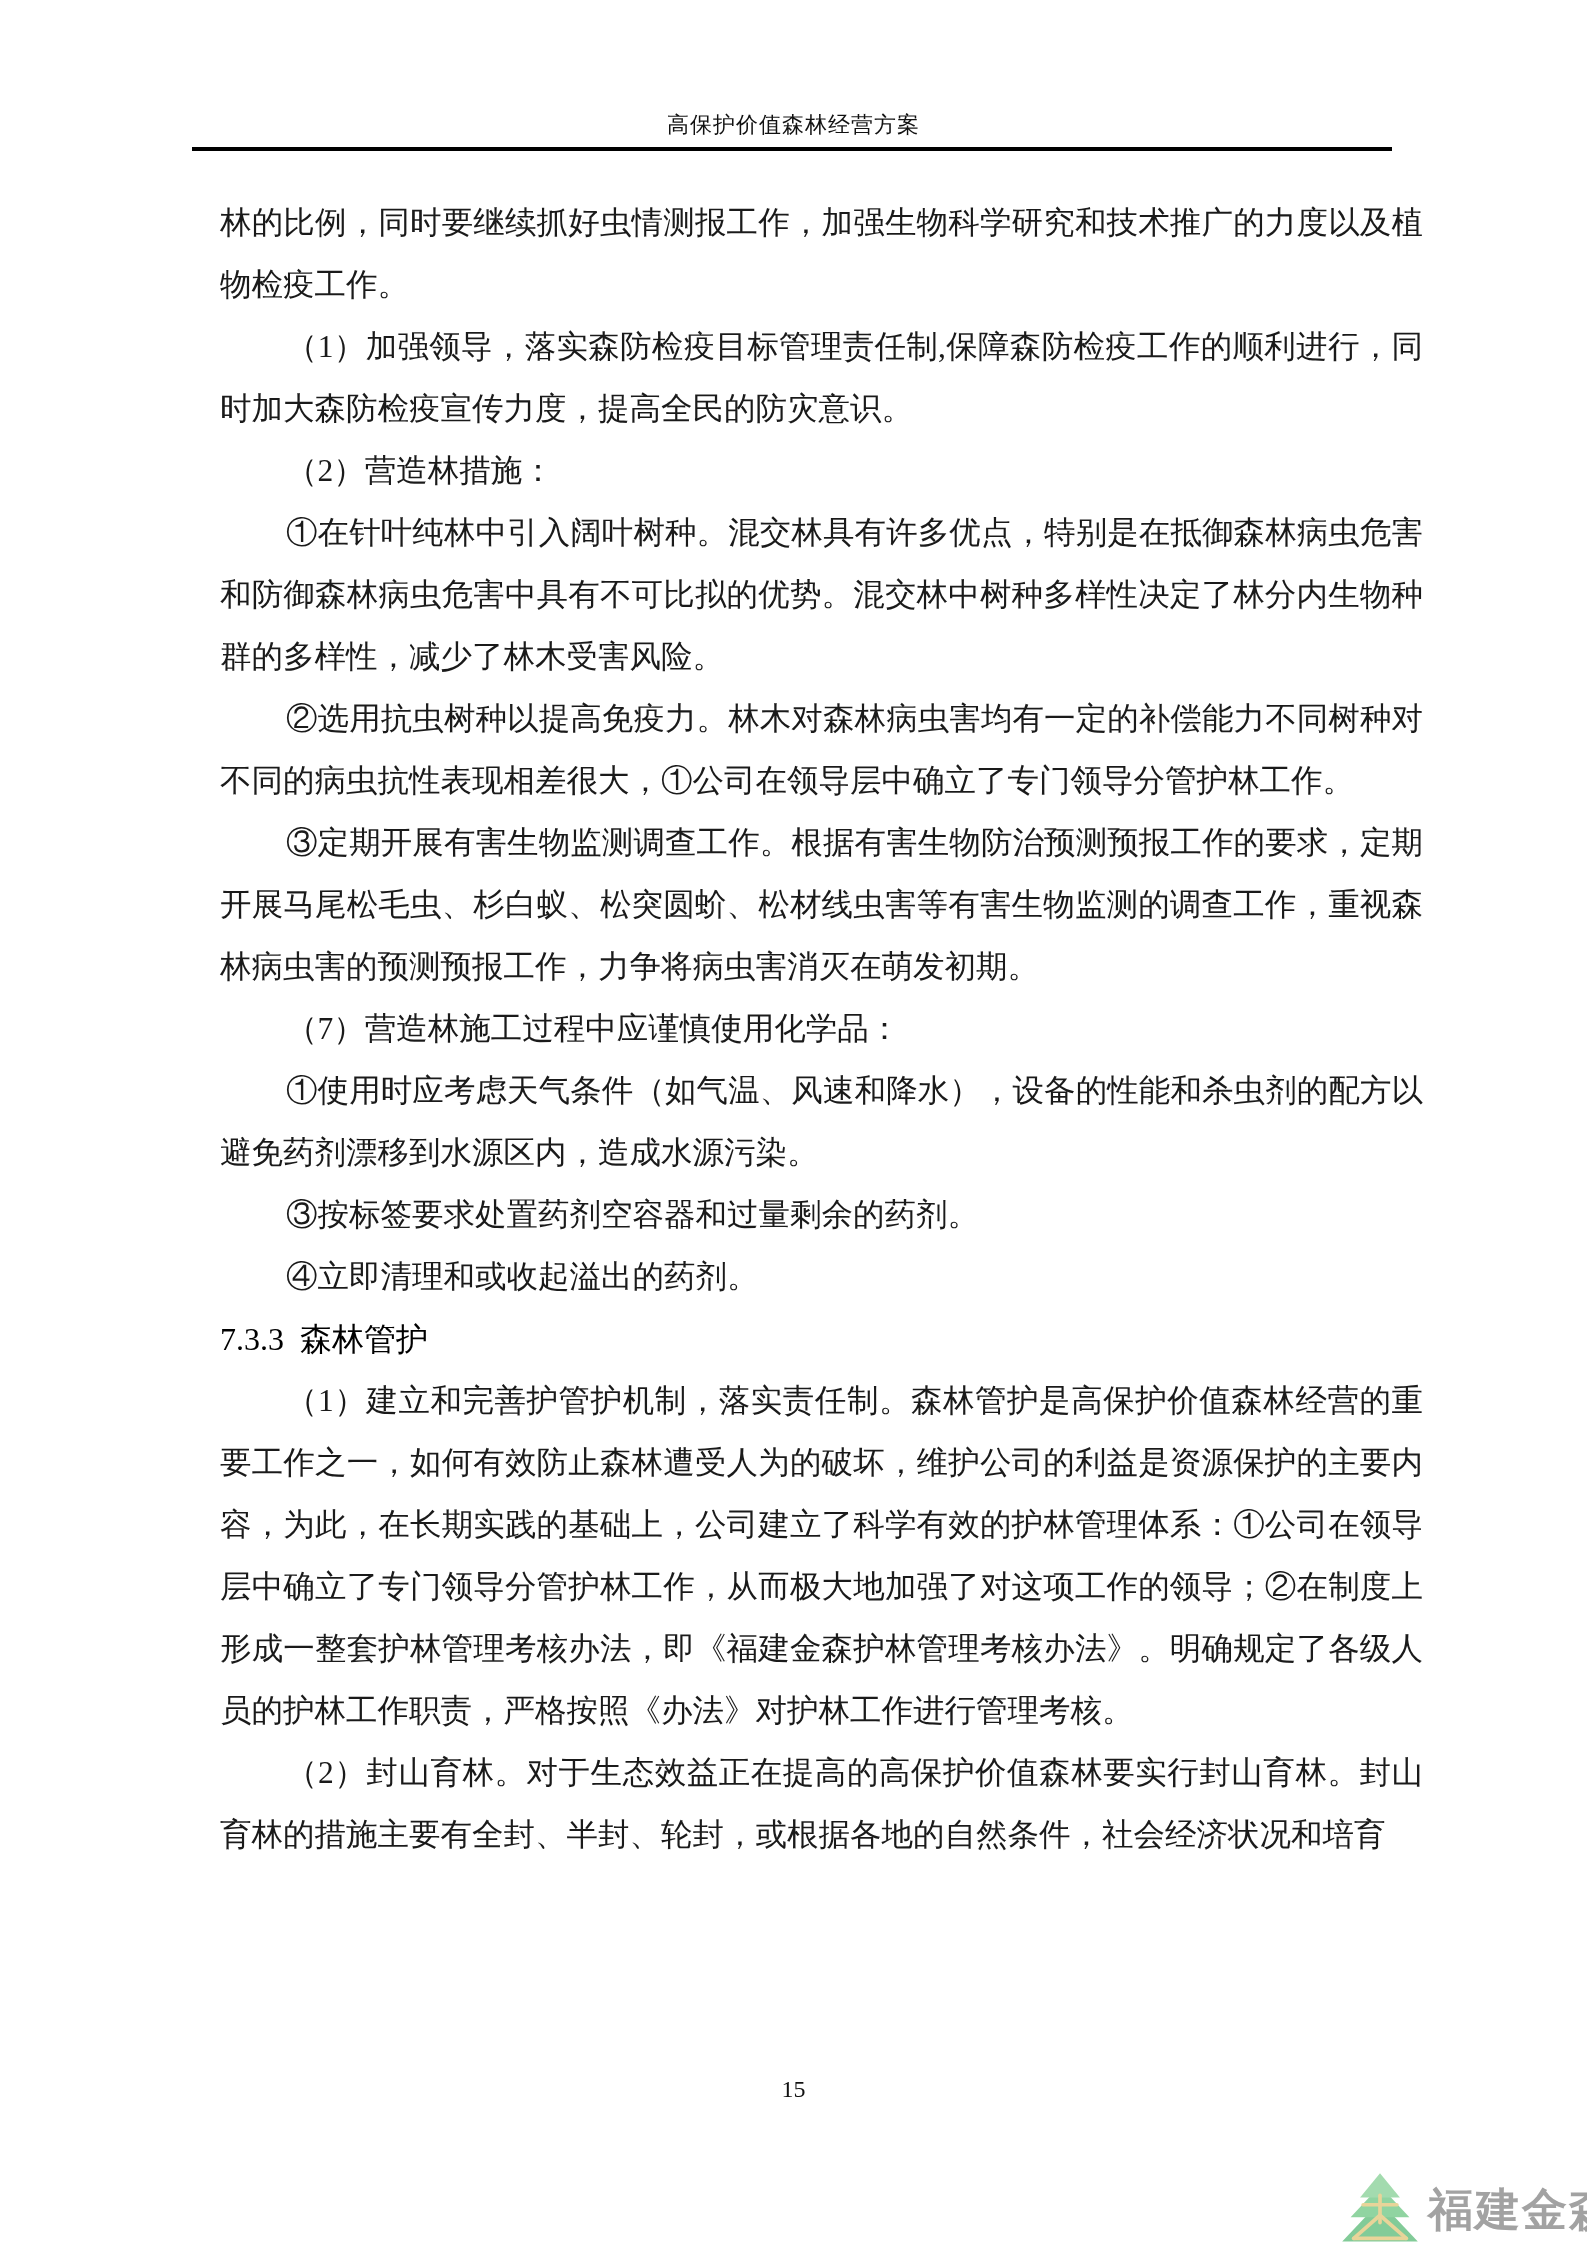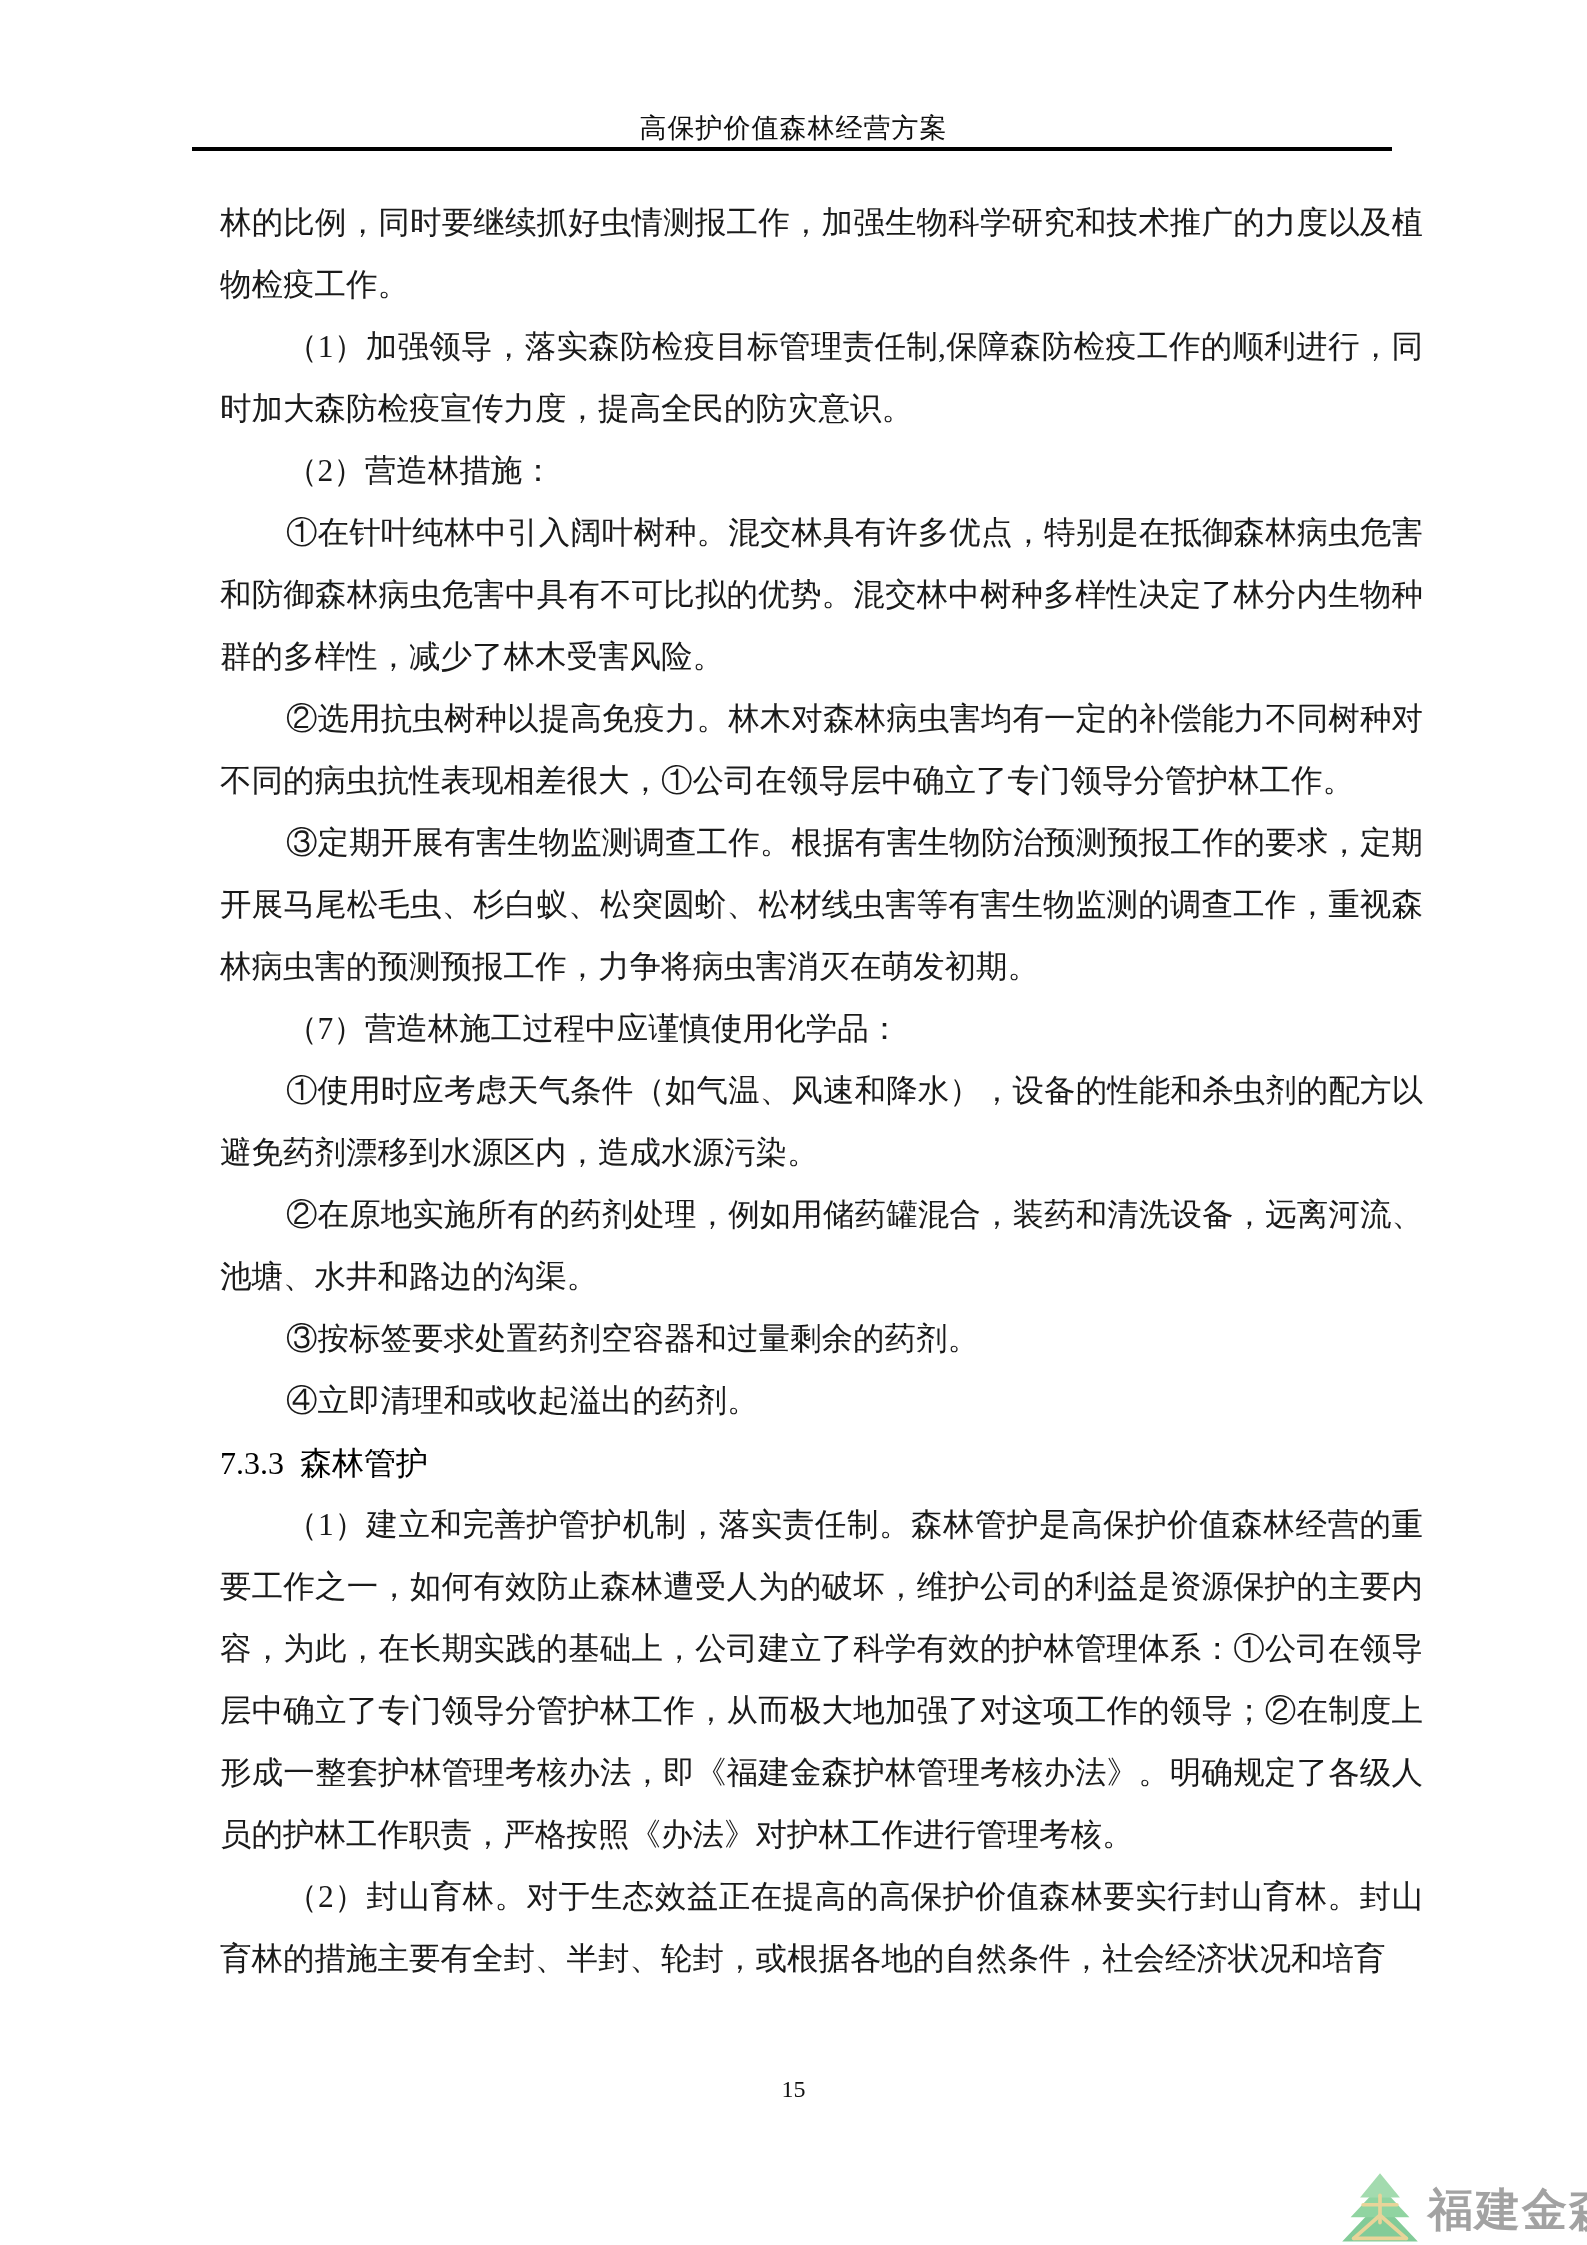--- a/index.html
+++ b/index.html
@@ -12,21 +12,21 @@
     font-family: "Liberation Serif", serif;
     color: #1a1a1a;
     margin: 0 auto;
   }
   .doc-header-title {
     position: absolute;
     top: 110px;
     left: 192px;
     width: 1203px;
     text-align: center;
-    font-size: 27px;
+    font-size: 22px;
     letter-spacing: 1px;
     color: #111;
   }
   .doc-header-rule {
     position: absolute;
     top: 147px;
     left: 192px;
     width: 1200px;
     height: 4px;
     background: #000;
@@ -90,21 +90,20 @@
 
   <div class="doc-body">
     <p class="para">林的比例，同时要继续抓好虫情测报工作，加强生物科学研究和技术推广的力度以及植物检疫工作。</p>
     <p class="para indent">（1）加强领导，落实森防检疫目标管理责任制,保障森防检疫工作的顺利进行，同时加大森防检疫宣传力度，提高全民的防灾意识。</p>
     <p class="para indent">（2）营造林措施：</p>
     <p class="para indent">①在针叶纯林中引入阔叶树种。混交林具有许多优点，特别是在抵御森林病虫危害和防御森林病虫危害中具有不可比拟的优势。混交林中树种多样性决定了林分内生物种群的多样性，减少了林木受害风险。</p>
     <p class="para indent">②选用抗虫树种以提高免疫力。林木对森林病虫害均有一定的补偿能力不同树种对不同的病虫抗性表现相差很大，①公司在领导层中确立了专门领导分管护林工作。</p>
     <p class="para indent">③定期开展有害生物监测调查工作。根据有害生物防治预测预报工作的要求，定期开展马尾松毛虫、杉白蚁、松突圆蚧、松材线虫害等有害生物监测的调查工作，重视森林病虫害的预测预报工作，力争将病虫害消灭在萌发初期。</p>
     <p class="para indent">（7）营造林施工过程中应谨慎使用化学品：</p>
     <p class="para indent">①使用时应考虑天气条件（如气温、风速和降水），设备的性能和杀虫剂的配方以避免药剂漂移到水源区内，造成水源污染。</p>
-    <p class="para indent">②在原地实施所有的药剂处理，例如用储药罐混合，装药和清洗设备，远离河流、池塘、水井和路边的沟渠。</p>
     <p class="para indent">③按标签要求处置药剂空容器和过量剩余的药剂。</p>
     <p class="para indent">④立即清理和或收起溢出的药剂。</p>
     <p class="section-heading"><span class="section-number">7.3.3</span><span>森林管护</span></p>
     <p class="para indent">（1）建立和完善护管护机制，落实责任制。森林管护是高保护价值森林经营的重要工作之一，如何有效防止森林遭受人为的破坏，维护公司的利益是资源保护的主要内容，为此，在长期实践的基础上，公司建立了科学有效的护林管理体系：①公司在领导层中确立了专门领导分管护林工作，从而极大地加强了对这项工作的领导；②在制度上形成一整套护林管理考核办法，即《福建金森护林管理考核办法》。明确规定了各级人员的护林工作职责，严格按照《办法》对护林工作进行管理考核。</p>
     <p class="para indent">（2）封山育林。对于生态效益正在提高的高保护价值森林要实行封山育林。封山育林的措施主要有全封、半封、轮封，或根据各地的自然条件，社会经济状况和培育</p>
   </div>
 
   <div class="page-number">15</div>
 
   <div class="logo">

